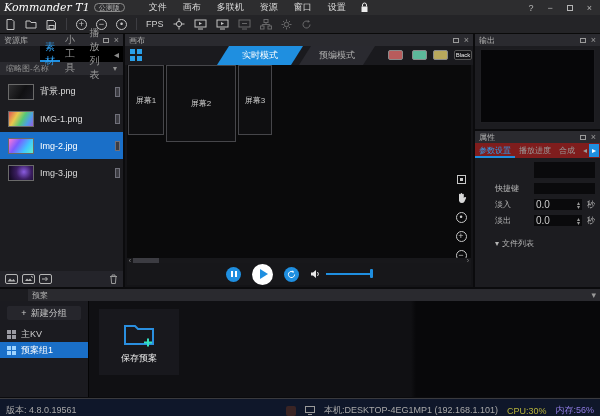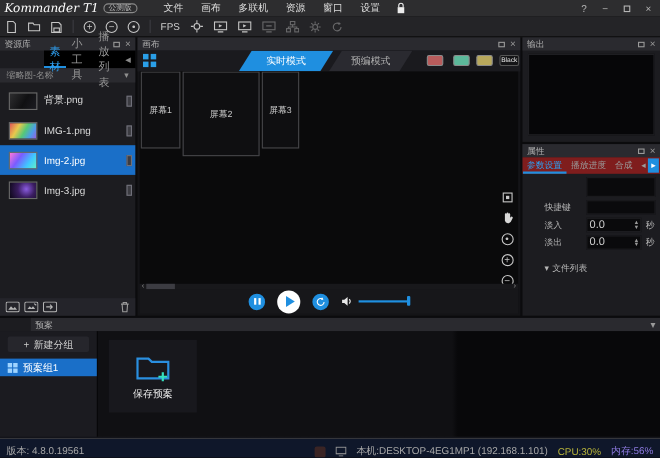--- a/index.html
+++ b/index.html
@@ -484,20 +484,29 @@
     <span class="phi">
       <span class="x-ic">▾</span>
     </span>
   </div>
   <div class="plan-body">
     <div class="plan-list">
       <div class="new-group">
         <span>+</span>
         <span>新建分组</span>
       </div>
+      <div class="plan-row">
+        <span class="mini-grid">
+            <i></i>
+            <i></i>
+            <i></i>
+            <i></i>
+          </span>
+        <span>主KV</span>
+      </div>
       <div class="plan-row selected">
         <span class="mini-grid blue">
             <i></i>
             <i></i>
             <i></i>
             <i></i>
           </span>
         <span>预案组1</span>
       </div>
     </div>

